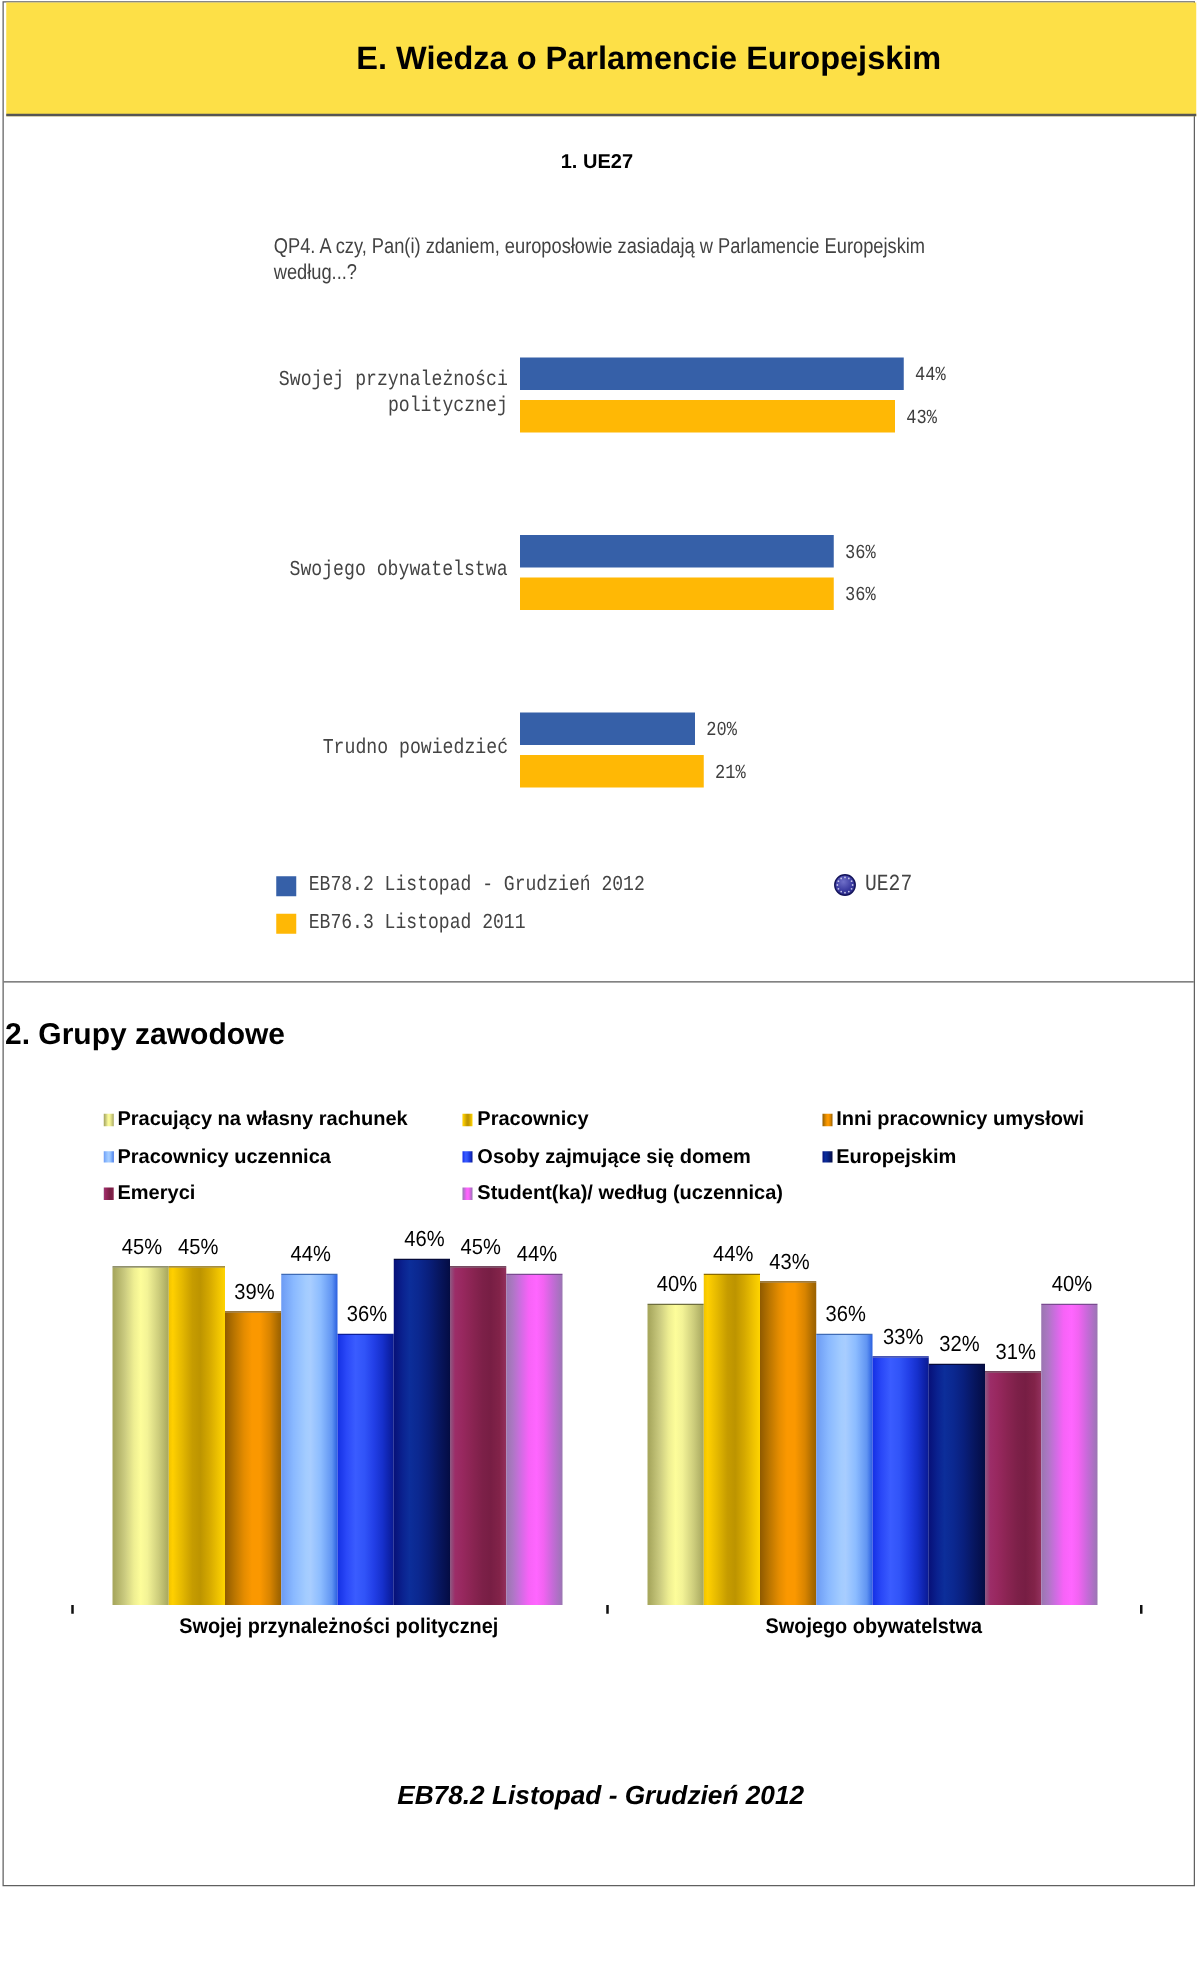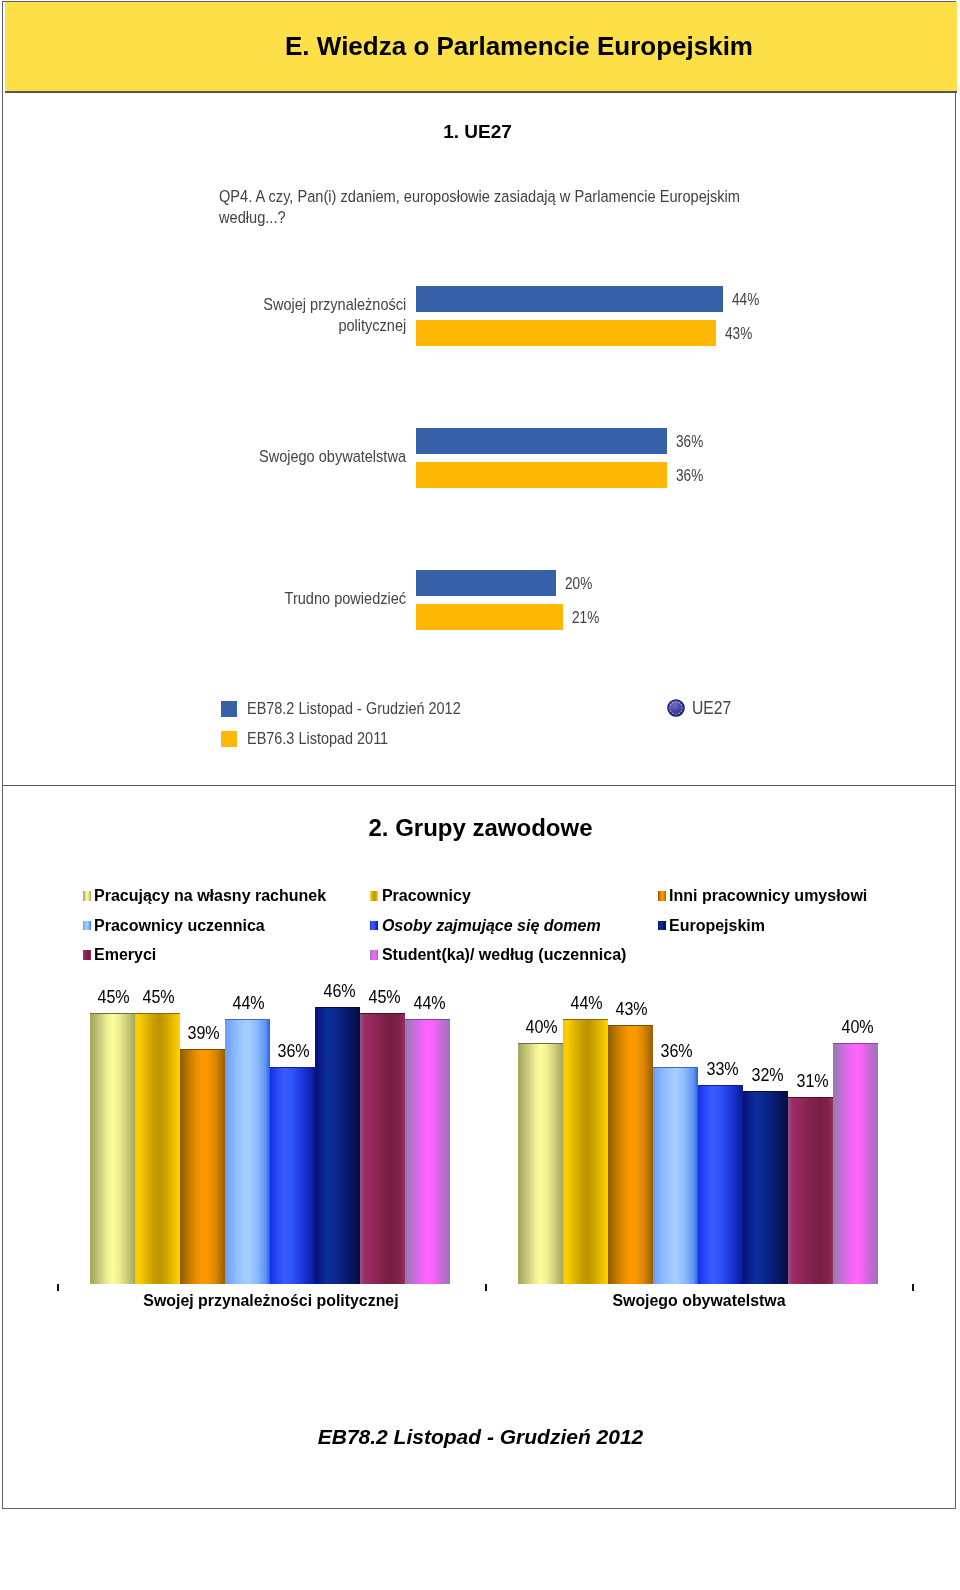--- a/index.html
+++ b/index.html
@@ -2,29 +2,29 @@
 <html><head>
 <meta charset="utf-8">
 <title>E. Wiedza o Parlamencie Europejskim</title>
 <style>
   html,body{margin:0;padding:0;background:#ffffff;}
   body{width:960px;height:1590px;overflow:hidden;font-family:"Liberation Sans",sans-serif;color:#000;}
   .page{position:absolute;left:0;top:0;width:960px;height:1590px;}
   .frame{position:absolute;left:2px;top:1px;width:954px;height:1508px;border:1.2px solid #606060;box-sizing:border-box;}
   .hdrbox{position:absolute;left:5px;top:2.2px;width:951.8px;height:91px;background:#fde047;border-bottom:2px solid #555;box-sizing:border-box;}
   .hdrtitle{position:absolute;left:39px;top:29px;width:950px;text-align:center;font-size:26px;font-weight:bold;letter-spacing:0px;}
-  .sec1title{position:absolute;left:0px;top:121px;width:955px;text-align:center;font-size:19px;font-weight:bold;}
+  .sec1title{position:absolute;left:0px;top:121px;width:955px;text-align:center;font-size:16px;font-weight:bold;}
   .divider{position:absolute;left:3px;top:784.7px;width:952px;height:1.4px;background:#5a5a5a;}
   .q1{position:absolute;left:219px;top:186px;width:624px;font-size:17.2px;font-weight:normal;color:#424242;line-height:21px;transform:scaleX(0.85);transform-origin:0 0;}
-  .sec2title{position:absolute;left:4px;top:814px;width:953px;text-align:center;font-size:24px;font-weight:bold;}
+  .sec2title{position:absolute;left:4px;top:814px;width:953px;font-size:24px;font-weight:bold;}
   .footer{position:absolute;left:2px;top:1425px;width:957px;text-align:center;font-size:21px;font-weight:bold;font-style:italic;}
   .pageno{position:absolute;left:-1px;top:1567px;width:960px;text-align:center;font-size:24px;font-family:"Liberation Serif",serif;line-height:22px;}
 
   
-  #chart1{position:absolute;left:0;top:0;width:960px;height:780px;}
+  #chart1{position:absolute;left:0;top:0;width:960px;height:780px;font-family:Liberation Mono, monospace;}
   .c1cat{position:absolute;font-size:17px;color:#444;line-height:21px;white-space:nowrap;transform:scaleX(0.855);transform-origin:100% 50%;text-align:right;}
   .c1bar{position:absolute;height:26px;}
   .c1val{position:absolute;font-size:16px;color:#3f3f3f;white-space:nowrap;transform:scaleX(0.85);transform-origin:0 50%;}
   .c1lgswatch{position:absolute;width:16px;height:16px;}
   .c1lgtext{position:absolute;font-size:17px;color:#444;white-space:nowrap;transform:scaleX(0.85);transform-origin:0 50%;}
   .eu-dot{position:absolute;line-height:0;}
   .eu-label{position:absolute;font-size:18.5px;color:#444;white-space:nowrap;transform:scaleX(0.85);transform-origin:0 50%;}
 
   
   #chart2{position:absolute;left:0;top:784px;width:852px;height:560px;}
@@ -96,21 +96,21 @@
   <div id="chart2">
       <div class="c2lgswatch" style="left:82.8px;top:107px;background:linear-gradient(to right,#a8a85e 3%,#cbcb80 22%,#eeee92 38%,#fdfd9a 50%,#f3f396 62%,#cdcd7c 82%,#a6a65e 100%);"></div>
       <div class="c2lgtext" style="left:94px;top:104px;">Pracujący na własny rachunek</div>
       <div class="c2lgswatch" style="left:369.7px;top:107px;background:linear-gradient(to right,#f2c400 0%,#ffd000 7%,#e4b800 24%,#c69c00 42%,#bd9400 56%,#d4a800 72%,#eec200 88%,#ffd400 100%);"></div>
       <div class="c2lgtext" style="left:381.9px;top:104px;">Pracownicy</div>
       <div class="c2lgswatch" style="left:657.5px;top:107px;background:linear-gradient(to right,#8f5a00 0%,#b87400 16%,#e48c00 34%,#fb9800 48%,#fb9800 62%,#d88400 80%,#a96a00 94%,#9a6000 100%);"></div>
       <div class="c2lgtext" style="left:669px;top:104px;">Inni pracownicy umysłowi</div>
       <div class="c2lgswatch" style="left:82.8px;top:136.5px;background:linear-gradient(to right,#6c9bf4 0%,#8ab9ff 22%,#a3ccff 44%,#a8cdff 52%,#8cbcff 70%,#6094f2 90%,#2a5fe0 100%);"></div>
       <div class="c2lgtext" style="left:94px;top:133.5px;">Pracownicy uczennica</div>
       <div class="c2lgswatch" style="left:369.7px;top:136.5px;background:linear-gradient(to right,#1430e4 0%,#2a48f8 16%,#3a5cff 32%,#3154f8 48%,#2340e8 64%,#1630cc 80%,#0e22aa 92%,#0a1a90 100%);"></div>
-      <div class="c2lgtext" style="left:381.9px;top:133.5px;font-style:italic;">Osoby zajmujące się domem</div>
+      <div class="c2lgtext" style="left:381.9px;top:133.5px;">Osoby zajmujące się domem</div>
       <div class="c2lgswatch" style="left:657.5px;top:136.5px;background:linear-gradient(to right,#071078 0%,#0a2290 16%,#0c2e9a 28%,#0b2890 44%,#091f7c 62%,#071660 80%,#050f4c 94%,#040c42 100%);"></div>
       <div class="c2lgtext" style="left:669px;top:133.5px;">Europejskim</div>
       <div class="c2lgswatch" style="left:82.8px;top:166px;background:linear-gradient(to right,#8d5b84 0%,#9c2d68 9%,#98285f 22%,#8a2452 40%,#7c2048 58%,#771e44 72%,#822349 88%,#93305d 100%);"></div>
       <div class="c2lgtext" style="left:94px;top:163px;text-align:right;">Emeryci</div>
       <div class="c2lgswatch" style="left:369.7px;top:166px;background:linear-gradient(to right,#9a76b0 0%,#ad77c4 12%,#d06ce2 26%,#f763f7 40%,#ff66ff 54%,#f263f2 66%,#c66ad8 82%,#a473bd 96%,#9a76b0 100%);"></div>
       <div class="c2lgtext" style="left:381.9px;top:163px;">Student(ka)/ według (uczennica)</div>
       <div class="c2bar" style="left:89.5px;top:228.6px;width:45.1px;height:270.9px;background:linear-gradient(to right,#a8a85e 3%,#cbcb80 22%,#eeee92 38%,#fdfd9a 50%,#f3f396 62%,#cdcd7c 82%,#a6a65e 100%);border-top:1.3px solid #6e6e3e;"></div>
       <div class="c2val" style="left:87.0px;top:202.6px;width:53.1px;text-align:center;">45%</div>
       <div class="c2bar" style="left:134.6px;top:228.6px;width:45.1px;height:270.9px;background:linear-gradient(to right,#f2c400 0%,#ffd000 7%,#e4b800 24%,#c69c00 42%,#bd9400 56%,#d4a800 72%,#eec200 88%,#ffd400 100%);border-top:1.3px solid #8a6a00;"></div>
       <div class="c2val" style="left:132.1px;top:202.6px;width:53.1px;text-align:center;">45%</div>

